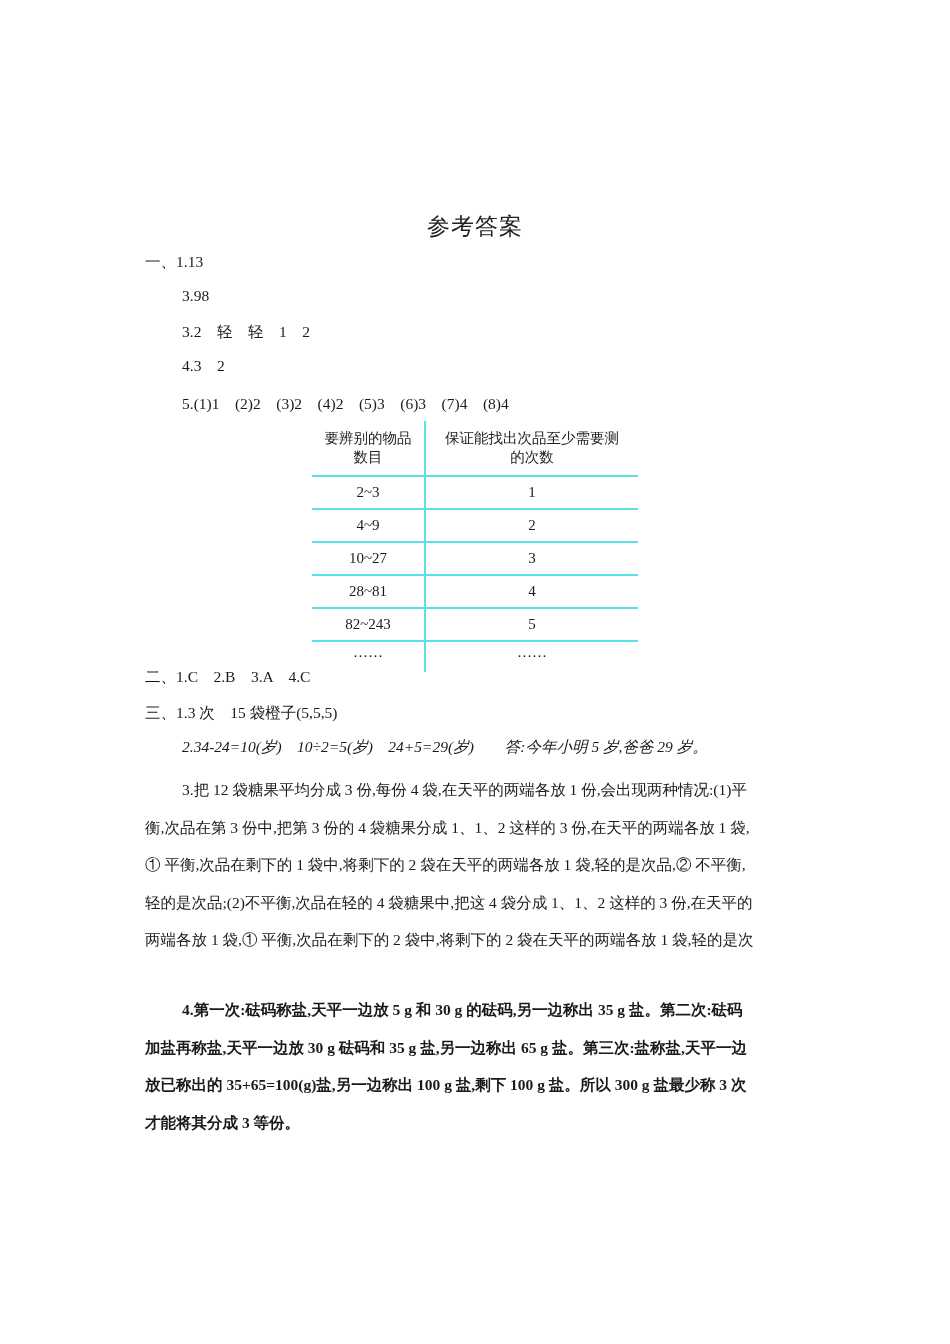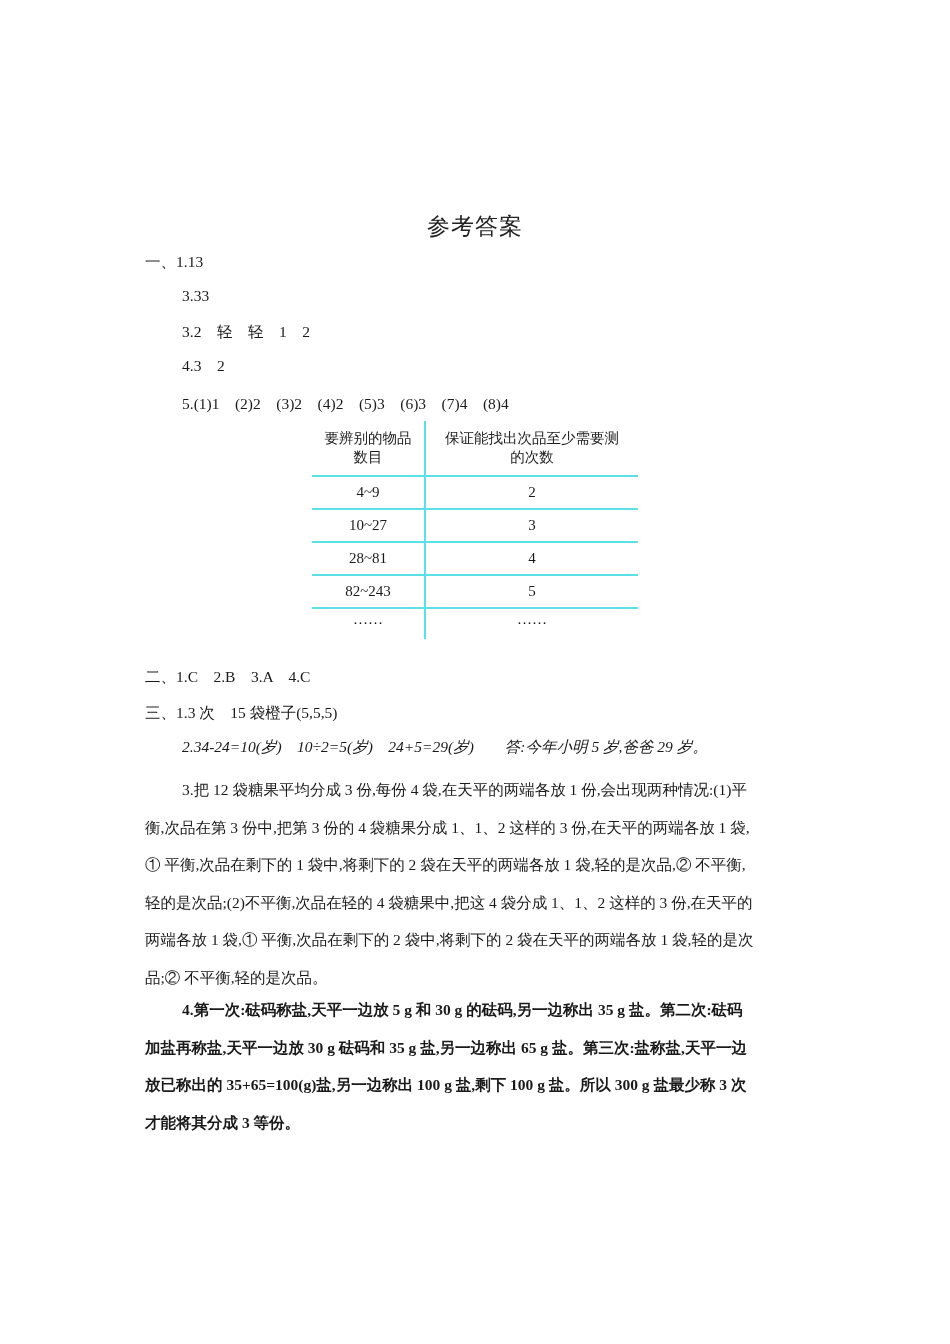--- a/index.html
+++ b/index.html
@@ -21,39 +21,43 @@
   table.tbl tr.last td { height: 28px; vertical-align: top; padding-top: 2px; }
 </style>
 </head>
 <body>
 
 <div>
 
   <h1 class="title">参考答案</h1>
 
   <div class="line sec" style="top:252px;"><span>一、</span><span>1.13</span></div>
-  <div class="line sub" style="top:287px;">3.33</div>
+  <div class="line sub" style="top:287px;">3.98</div>
   <div class="line sub" style="top:322px;">3.2　轻　轻　1　2</div>
   <div class="line sub" style="top:356px;">4.3　2</div>
   <div class="line sub" style="top:394px;">5.(1)1　(2)2　(3)2　(4)2　(5)3　(6)3　(7)4　(8)4</div>
 
   <table class="tbl">
     <thead>
       <tr>
         <th class="c1">
           <span>要辨别的物品</span><br>
           <span>数目</span>
         </th>
         <th class="c2">
           <span>保证能找出次品至少需要测</span><br>
           <span>的次数</span>
         </th>
       </tr>
     </thead>
     <tbody>
+      <tr>
+        <td class="c1">2~3</td>
+        <td class="c2">1</td>
+      </tr>
       <tr>
         <td class="c1">4~9</td>
         <td class="c2">2</td>
       </tr>
       <tr>
         <td class="c1">10~27</td>
         <td class="c2">3</td>
       </tr>
       <tr>
         <td class="c1">28~81</td>
@@ -74,21 +78,20 @@
 
   <div class="line sec" style="top:703px;"><span>三、</span><span>1.3 次　15 袋橙子(5,5,5)</span></div>
   <div class="line sub" style="top:737px;font-style:italic;">2.34-24=10(岁)　10÷2=5(岁)　24+5=29(岁)　　答:今年小明 5 岁,爸爸 29 岁。</div>
 
   <div class="para" style="top:771px;">
     <div><span class="indent"></span><span>3.把 12 袋糖果平均分成 3 份,每份 4 袋,在天平的两端各放 1 份,会出现两种情况:(1)平</span></div>
     <div>衡,次品在第 3 份中,把第 3 份的 4 袋糖果分成 1、1、2 这样的 3 份,在天平的两端各放 1 袋,</div>
     <div>① 平衡,次品在剩下的 1 袋中,将剩下的 2 袋在天平的两端各放  1 袋,轻的是次品,② 不平衡,</div>
     <div>轻的是次品;(2)不平衡,次品在轻的 4 袋糖果中,把这 4 袋分成 1、1、2 这样的 3 份,在天平的</div>
     <div>两端各放 1 袋,① 平衡,次品在剩下的 2 袋中,将剩下的 2 袋在天平的两端各放 1 袋,轻的是次</div>
-    <div>品;② 不平衡,轻的是次品。</div>
   </div>
 
   <div class="para" style="top:991px;font-weight:bold;">
     <div><span class="indent"></span><span>4.第一次:砝码称盐,天平一边放 5  g 和 30  g 的砝码,另一边称出 35  g 盐。第二次:砝码</span></div>
     <div>加盐再称盐,天平一边放 30  g 砝码和 35  g 盐,另一边称出 65  g 盐。第三次:盐称盐,天平一边</div>
     <div>放已称出的 35+65=100(g)盐,另一边称出 100  g 盐,剩下 100  g 盐。所以 300  g 盐最少称 3 次</div>
     <div>才能将其分成 3 等份。</div>
   </div>
 
 </div>

